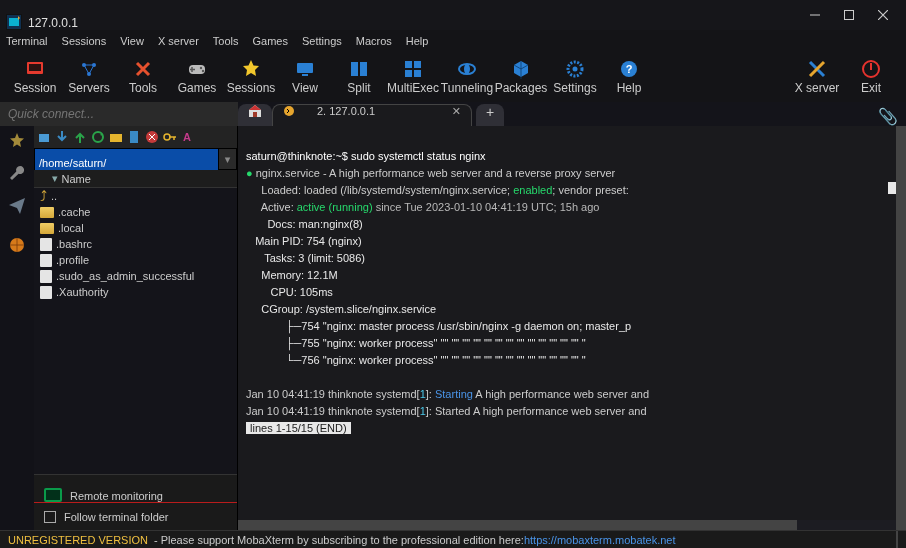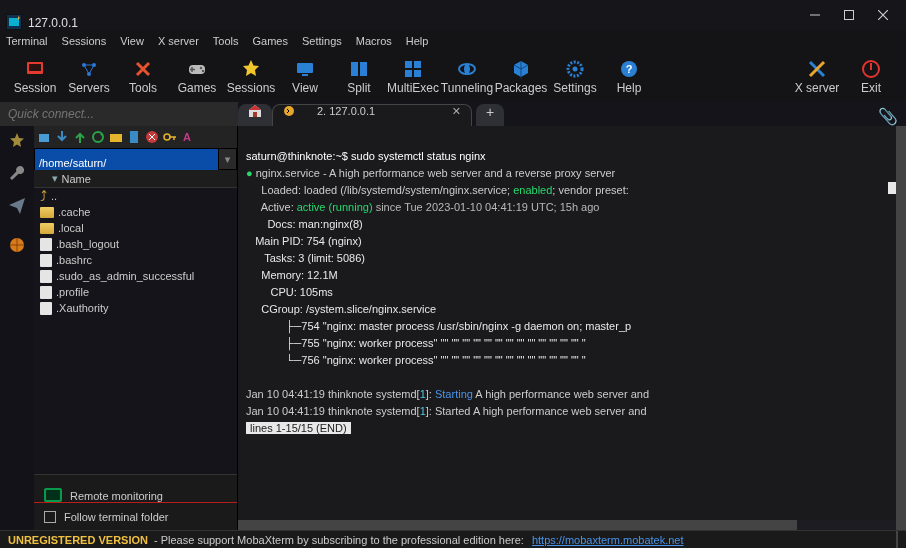--- a/index.html
+++ b/index.html
@@ -51,23 +51,23 @@
 .green{color:#26d96c;}
 .cyan{color:#4ac8e8;}
 .blue{color:#4a94e8;}
 .grey{color:#b8b8b8;}
 .hlbox{background:#e8e8e8;color:#1a1a1a;padding:0 1px;}
 .term-scroll-v{position:absolute;right:0;top:0;width:10px;height:100%;background:#1c1c22;}
 .term-scroll-v .thumb{position:absolute;left:0;width:10px;background:#444;}
 .term-scroll-h{position:absolute;left:0;bottom:0;height:10px;width:calc(100% - 10px);background:#1c1c22;}
 .term-scroll-h .thumb{position:absolute;top:0;height:10px;background:#444;}
 .footer{position:absolute;left:0;right:0;bottom:0;height:18px;background:#1a1a1a;border-top:1px solid #333;display:flex;align-items:center;padding:0 8px;font-size:11px;}
-.footer .unreg{color:#f0c040;font-weight:bold;text-align:right;}
+.footer .unreg{color:#f0c040;font-weight:normal;text-align:right;}
 .footer .txt{color:#ccc;margin-left:6px;}
-.footer .link{color:#4a94e8;margin-left:8px;text-decoration:underline;}
+.footer .link{color:#4a94e8;margin-left:0;}
 .footer .side{border-left:2px solid #444;height:18px;margin-left:auto;}
 .lbl-carry{position:absolute;right:10px;color:#e8e8e8;background:#e8e8e8;width:8px;height:12px;}
 </style>
 </head>
 <body>
 
 <div class="titlebar">
   <svg class="icon" viewBox="0 0 16 16">
       <rect width="16" height="16" fill="#111"></rect>
       <rect x="1" y="1" width="14" height="14" fill="#103050"></rect>
@@ -302,33 +302,29 @@
       <div class="f-row">
           <span class="folder"></span>
           <span>.cache</span>
         </div>
       <div class="f-row">
           <span class="folder"></span>
           <span>.local</span>
         </div>
       <div class="f-row">
           <span class="file"></span>
-          <span>.bash_logout</span>
+          <span>.bashrc</span>
         </div>
       <div class="f-row">
           <span class="file"></span>
-          <span>.bashrc</span>
+          <span>.profile</span>
         </div>
       <div class="f-row">
           <span class="file"></span>
           <span>.sudo_as_admin_successful</span>
-        </div>
-      <div class="f-row">
-          <span class="file"></span>
-          <span>.profile</span>
         </div>
       <div class="f-row">
           <span class="file"></span>
           <span>.Xauthority</span>
         </div>
     </div>
     <div class="rm-row">
       <span class="scr"></span>
       <span>Remote monitoring</span>
     </div>

